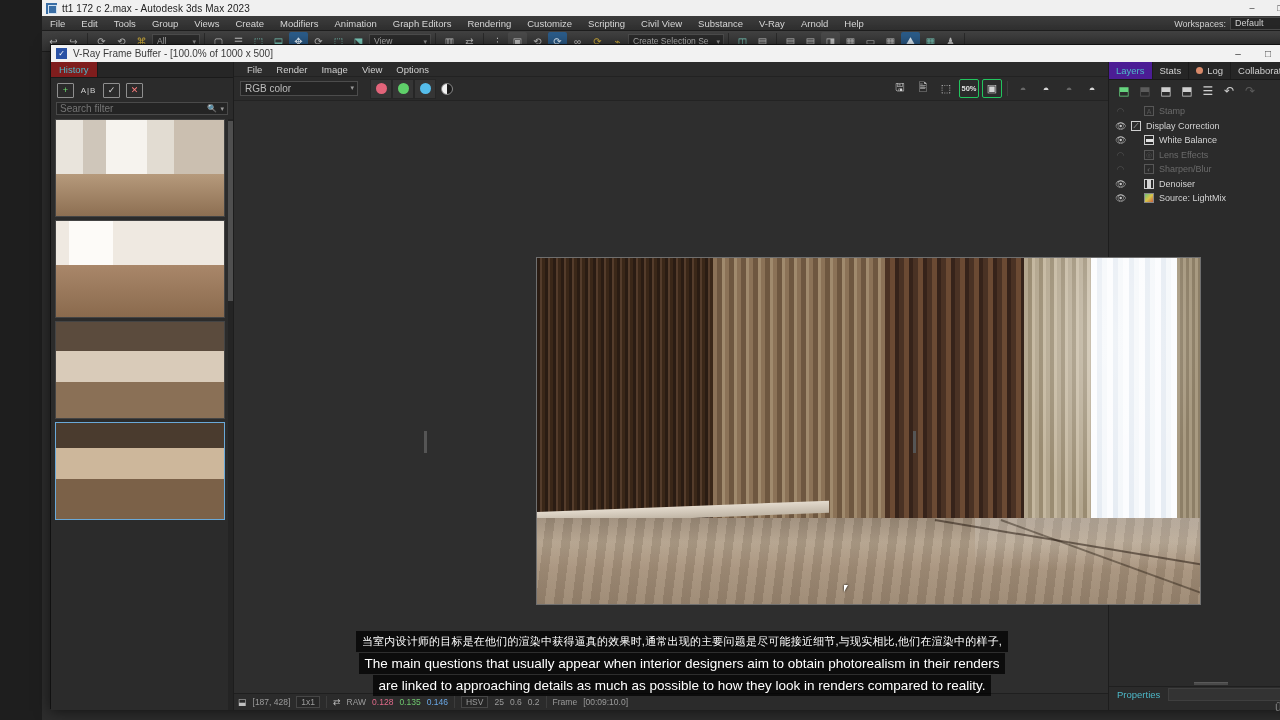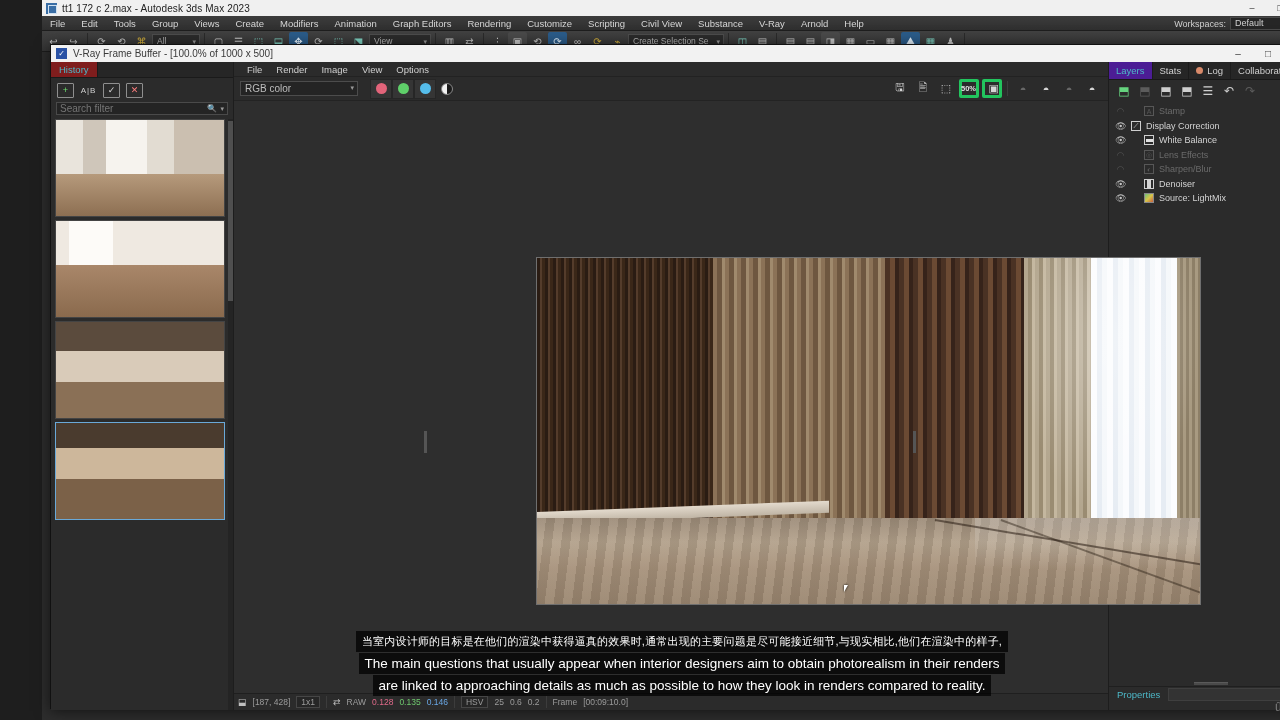--- a/index.html
+++ b/index.html
@@ -187,21 +187,21 @@
     width: 12px; height: 12px; border-radius: 50%;
     background: linear-gradient(90deg,#f2f2f2 50%, #1b1b1b 50%);
     border: 1px solid #888;
   }
   .tb-right { position: absolute; right: 6px; display: flex; align-items: center; gap: 3px; }
   .vbtn {
     width: 20px; height: 19px; display: flex; align-items: center; justify-content: center;
     font-size: 11px; color: #d5d5d5; border-radius: 2px; position: relative;
   }
   .vbtn.dim { color: #676767; }
-  .vbtn.boxed { border: 3px solid #22c55e; justify-content: flex-end; }
+  .vbtn.boxed { border: 1px solid #22c55e; }
   .vbtn .tiny { font-size: 7.5px; font-weight: bold; color: #e0e0e0; }
   .vbtn-sep { width:1px; height:15px; background:#3d3d3d; margin:0 2px; }
 
   .canvas-wrap { flex: 1; position: relative; background: #2e2e2e; }
   .render-img {
     position: absolute; left: 302px; top: 156px; width: 665px; height: 348px;
     border: 1px solid #6f6f6f; overflow: hidden; background: #6b5a48;
   }
   .render-inner { position: absolute; inset: 0; }
   .slats {

